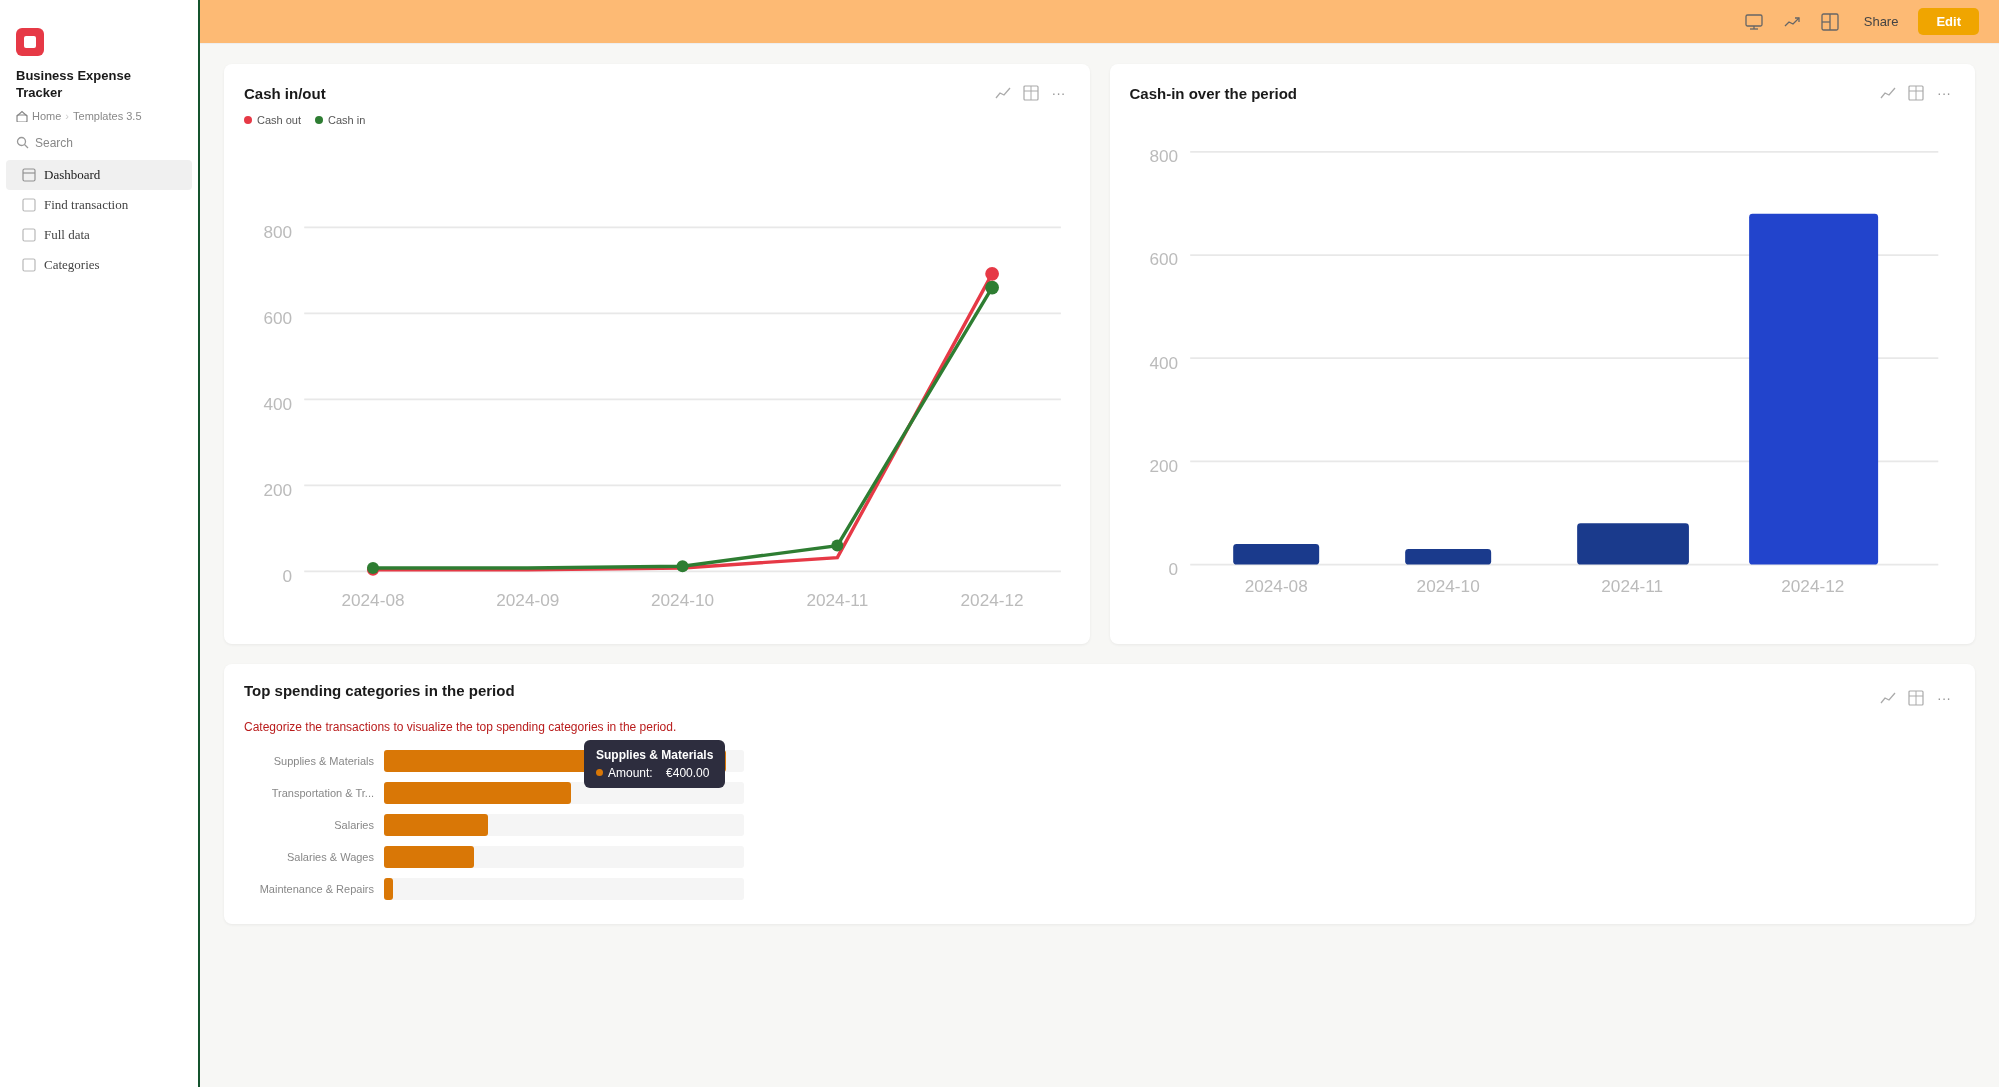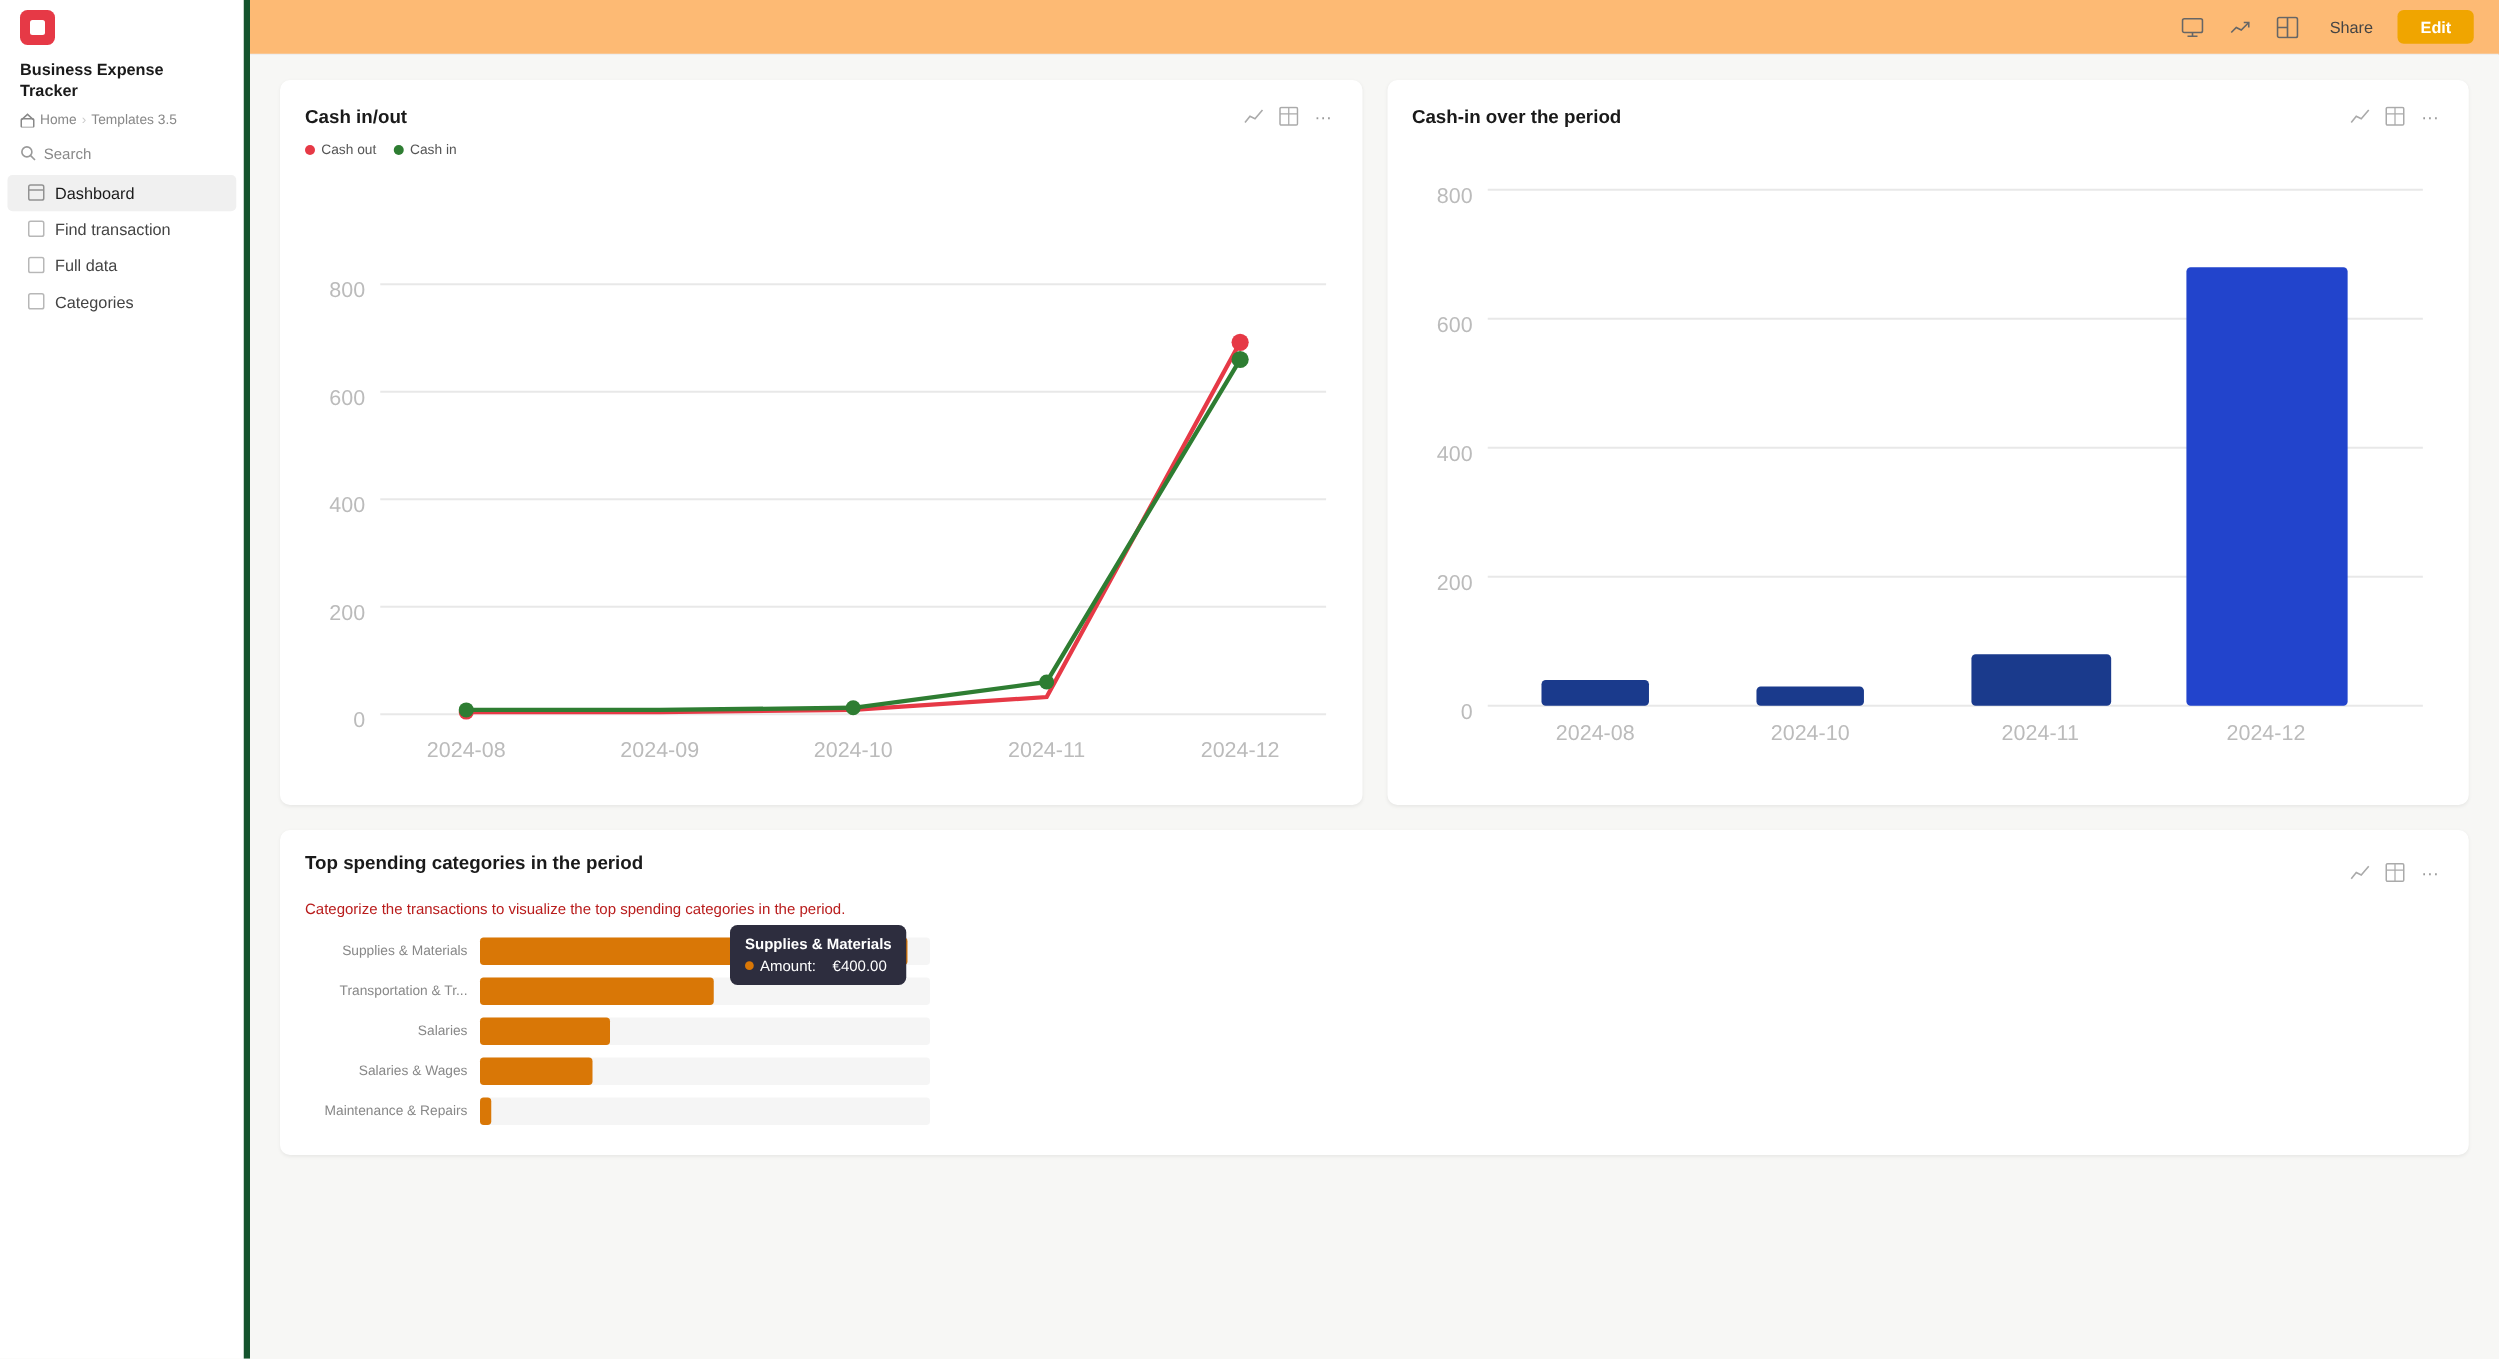--- a/index.html
+++ b/index.html
@@ -3,24 +3,24 @@
   <meta charset="utf-8">
   <style>
     * { margin: 0; padding: 0; box-sizing: border-box; }
     body { font-family: -apple-system, BlinkMacSystemFont, 'Segoe UI', sans-serif; background: #f7f7f5; display: flex; height: 100vh; overflow: hidden; font-size: 13px; }
 
     
     .sidebar {
       width: 200px;
       min-width: 200px;
       background: #fff;
-      border-right: 5px solid #14532d;
+      border-right: 2px solid #14532d;
       display: flex;
       flex-direction: column;
-      padding: 8px 0;
+      padding: 28px 0;
     }
     .sidebar-logo {
       width: 28px; height: 28px;
       background: #e63946;
       border-radius: 6px;
       margin: 0 16px 12px 16px;
       display: flex; align-items: center; justify-content: center;
     }
     .sidebar-logo-inner {
       width: 12px; height: 12px;
@@ -42,20 +42,21 @@
     .sidebar-breadcrumb span { color: #888; }
     .sidebar-search {
       display: flex; align-items: center; gap: 6px;
       padding: 6px 16px;
       font-size: 12px; color: #888;
       cursor: pointer;
     }
     .sidebar-nav {
       flex: 1;
       padding: 4px 0;
+      font-family: Liberation Serif, serif;
     }
     .sidebar-nav-item {
       display: flex; align-items: center; gap: 8px;
       padding: 7px 16px;
       font-size: 13px; color: #444;
       cursor: pointer;
       border-radius: 4px;
       margin: 0 6px;
     }
     .sidebar-nav-item.active { background: #f0f0f0; font-weight: 500; color: #1a1a1a; }

